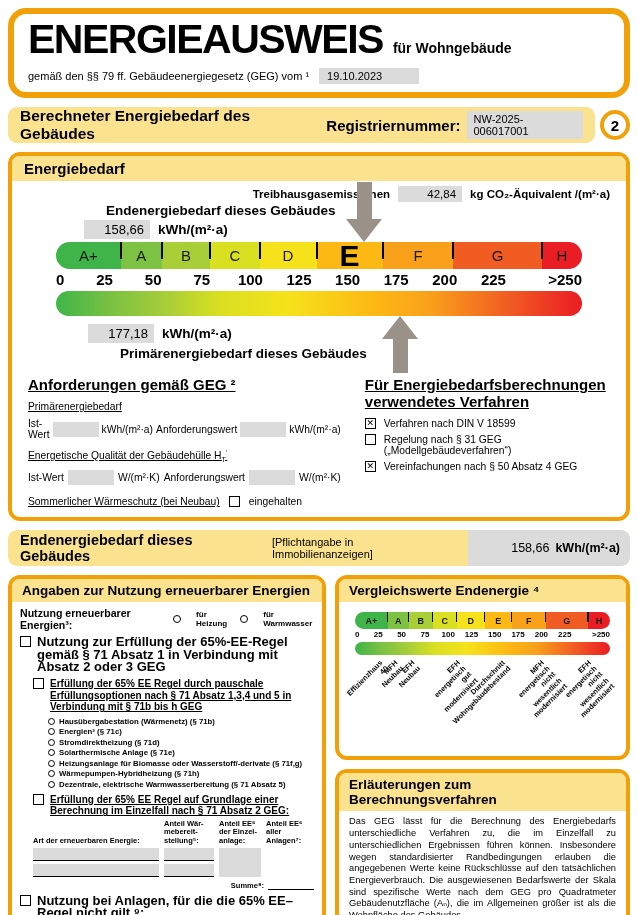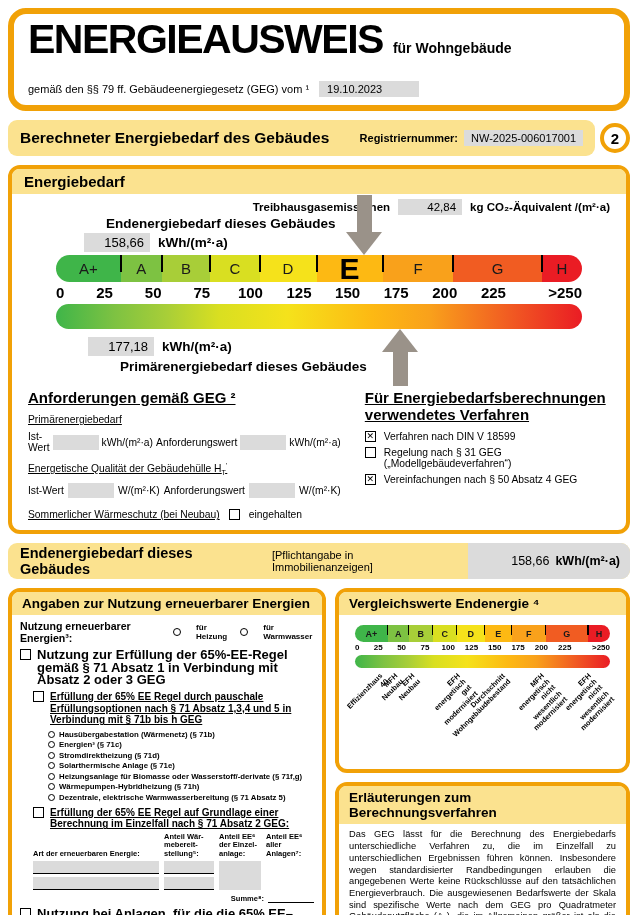--- a/index.html
+++ b/index.html
@@ -12,30 +12,30 @@
   }
   .gray-box { background:#DBDBDB; display:inline-block; }
   .b { font-weight:bold; }
   .u { text-decoration:underline;text-align:center; }
 
   
   .hdr-box { border:6px solid #F1A107; border-radius:18px; padding:2px 14px 8px; background:#fff; }
   .hdr-line1 { display:flex; align-items:baseline; gap:10px; }
   .hdr-title { font-size:41px; font-weight:bold; letter-spacing:-1.5px; }
   .hdr-suffix { font-size:14px; font-weight:bold; }
-  .hdr-line2 { font-size:11px; display:flex; align-items:center; gap:10px; margin-top:18px; }
+  .hdr-line2 { font-size:11px; display:flex; align-items:center; gap:10px; margin-top:5px; }
   .date-box { width:100px; padding:2px 8px; font-size:11px; }
 
   
   .bar-row { display:flex; align-items:center; gap:5px; margin-top:9px; }
   .yellow-bar { flex:1; background:#FBE28F; border-radius:9px; height:36px;
     display:flex; align-items:center; justify-content:space-between; padding:0 12px; }
   .bar-title { font-weight:bold; font-size:15.5px; }
   .reg { display:flex; align-items:center; gap:6px; }
-  .reg-label { font-weight:bold; font-size:11px; }
+  .reg-label { font-weight:bold; font-size:15px; }
   .reg-value { font-size:11px; padding:2px 7px; }
   .page-circle { width:30px; height:30px; flex:none; border:4px solid #F1A107; border-radius:50%;
     background:#fff; font-weight:bold; font-size:15px; display:flex; align-items:center; justify-content:center; }
 
   
   .box { border:4px solid #F1A107; border-radius:12px; background:#fff; margin-top:9px; }
   .box-header { background:#FBE28F; font-weight:bold; font-size:15px; padding:4px 12px; border-radius:7px 7px 0 0; }
 
   
   .energie-body { padding:5px 16px 10px; }

